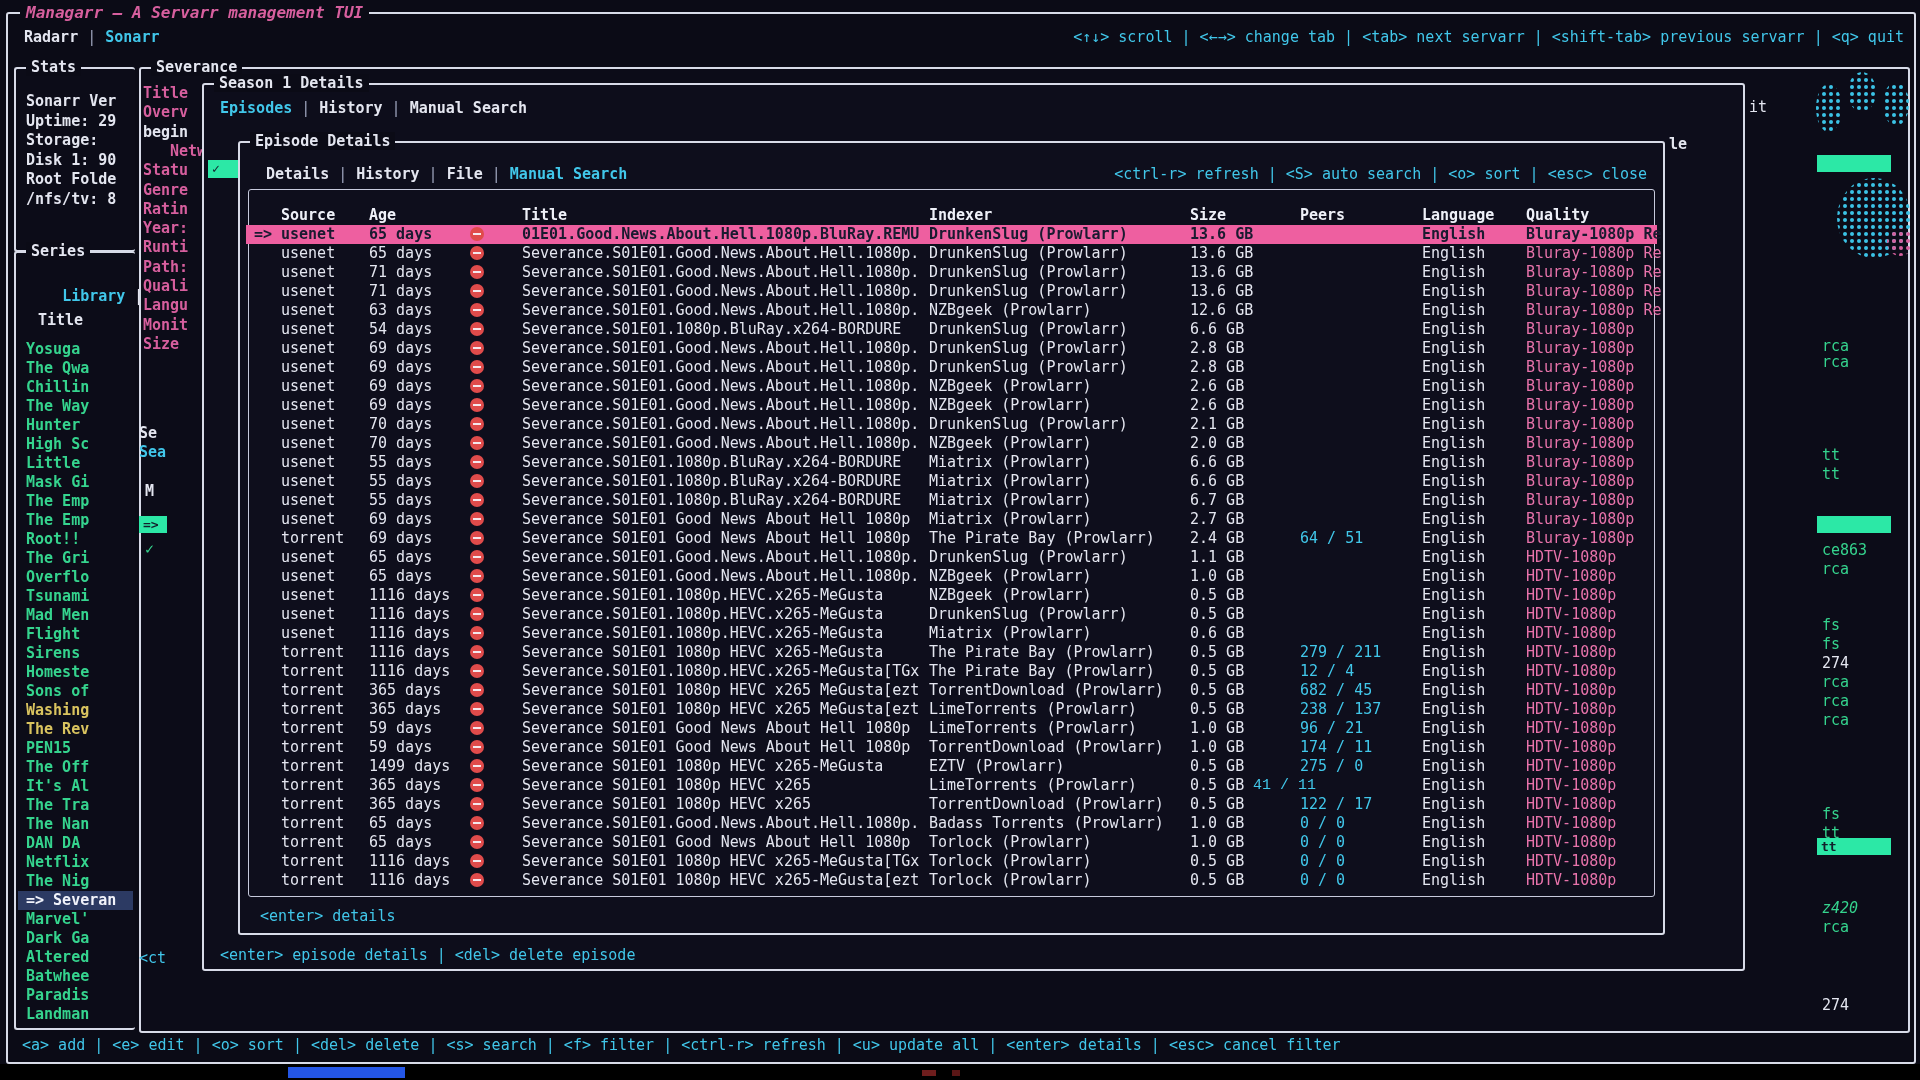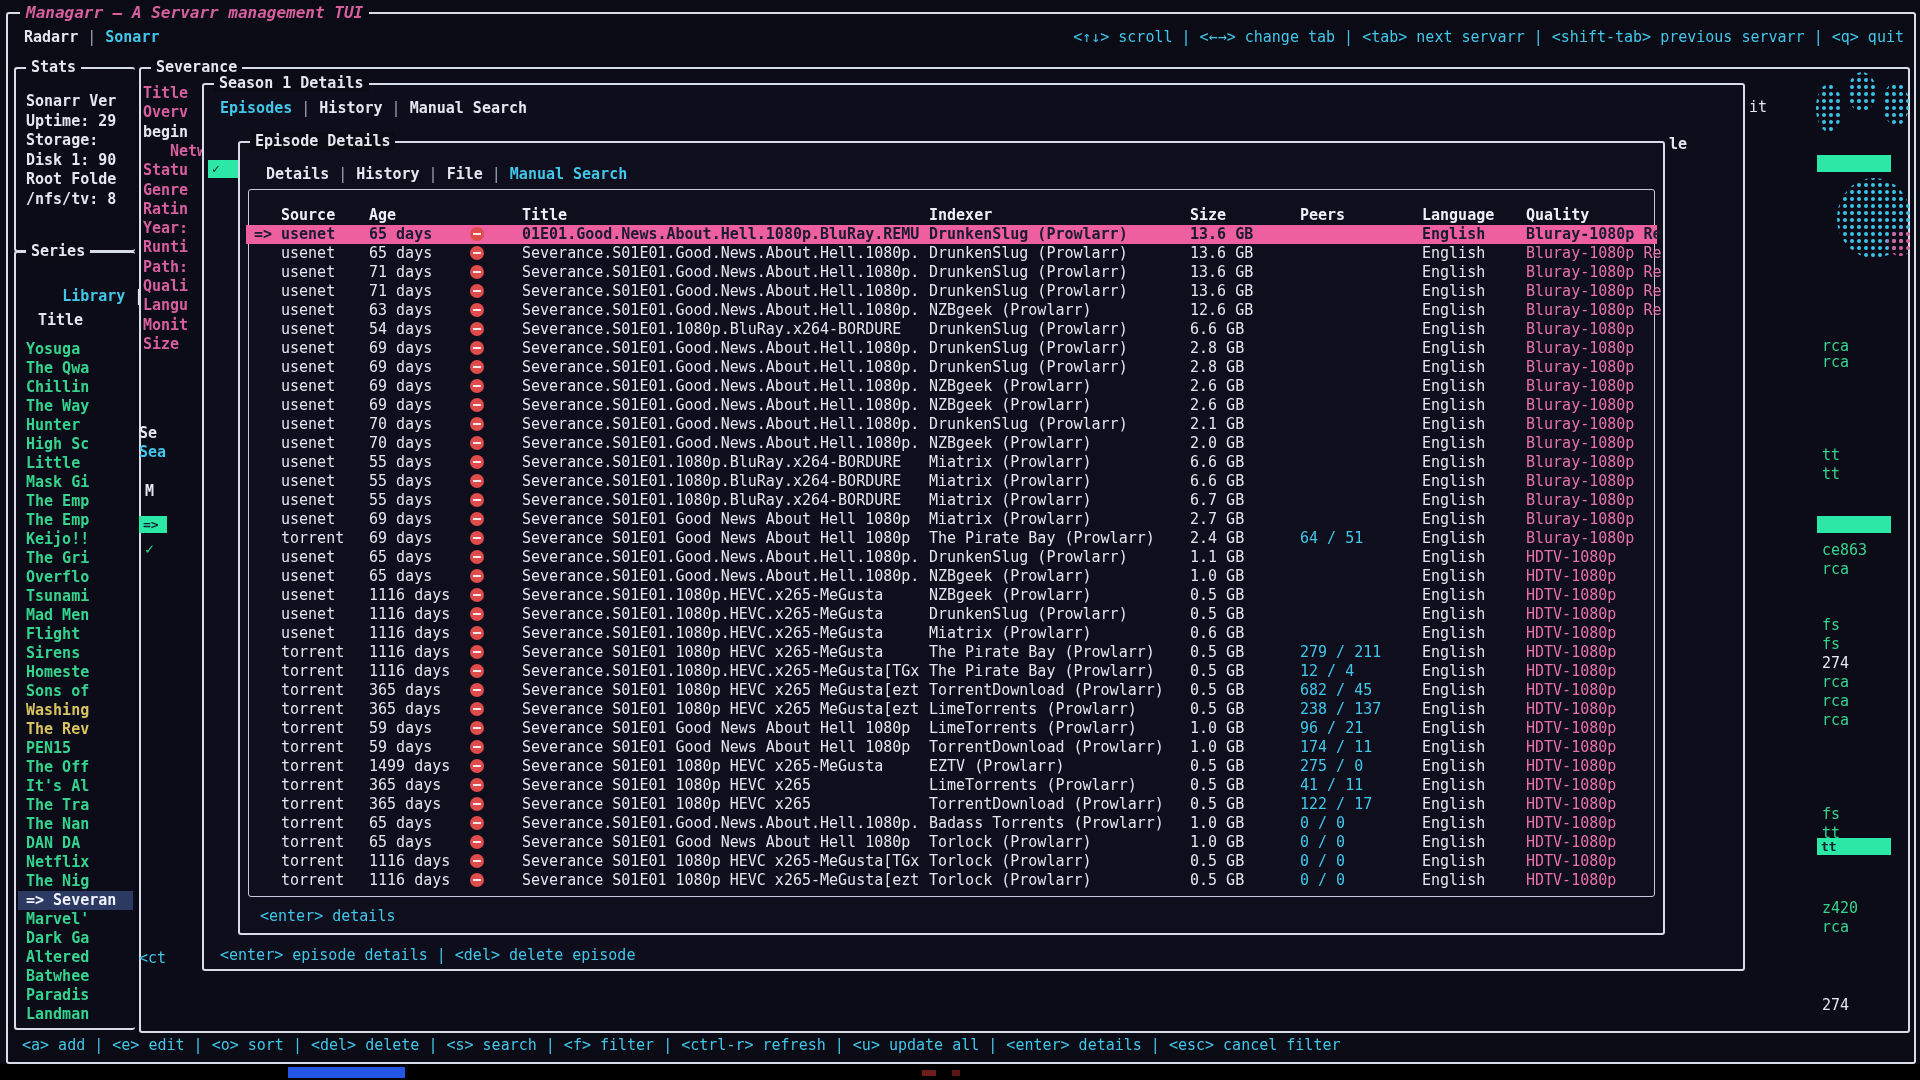--- a/index.html
+++ b/index.html
@@ -62,21 +62,21 @@
       <div class="lib-item c-green" style="top: 87px;">Yosuga</div>
       <div class="lib-item c-green" style="top: 106px;">The Qwa</div>
       <div class="lib-item c-green" style="top: 125px;">Chillin</div>
       <div class="lib-item c-green" style="top: 144px;">The Way</div>
       <div class="lib-item c-green" style="top: 163px;">Hunter</div>
       <div class="lib-item c-green" style="top: 182px;">High Sc</div>
       <div class="lib-item c-green" style="top: 201px;">Little</div>
       <div class="lib-item c-green" style="top: 220px;">Mask Gi</div>
       <div class="lib-item c-green" style="top: 239px;">The Emp</div>
       <div class="lib-item c-green" style="top: 258px;">The Emp</div>
-      <div class="lib-item c-green" style="top: 277px;">Keijo!!</div>
+      <div class="lib-item c-green" style="top: 277px;">Root!!</div>
       <div class="lib-item c-green" style="top: 296px;">The Gri</div>
       <div class="lib-item c-green" style="top: 315px;">Overflo</div>
       <div class="lib-item c-green" style="top: 334px;">Tsunami</div>
       <div class="lib-item c-green" style="top: 353px;">Mad Men</div>
       <div class="lib-item c-green" style="top: 372px;">Flight</div>
       <div class="lib-item c-green" style="top: 391px;">Sirens</div>
       <div class="lib-item c-green" style="top: 410px;">Homeste</div>
       <div class="lib-item c-green" style="top: 429px;">Sons of</div>
       <div class="lib-item c-yellow" style="top: 448px;">Washing</div>
       <div class="lib-item c-yellow" style="top: 467px;">The Rev</div>
@@ -148,20 +148,21 @@
       <span class="check" style="left: 214px; top: 210px;">✓</span>
       <span class="check" style="left: 214px; top: 229px;">✓</span>
       <span class="check" style="left: 214px; top: 248px;">✓</span>
     </div>
   <span class="abs kb" style="left:16px;bottom:5px;">&lt;enter&gt; episode details | &lt;del&gt; delete episode</span>
 </div>
 
 <div class="panel" style="left:238px;top:141px;width:1423px;height:790px;background:#0e0e1c;">
   <span class="wtitle">Episode Details</span>
   <div class="abs" style="left:26px;top:22px;white-space:pre;"><span class="tab inactive">Details</span><span class="tabsep"> | </span><span class="tab inactive">History</span><span class="tabsep"> | </span><span class="tab inactive">File</span><span class="tabsep"> | </span><span class="tab active">Manual Search</span></div>
+  <span class="abs kb" style="right:16px;top:22px;">&lt;ctrl-r&gt; refresh | &lt;S&gt; auto search | &lt;o&gt; sort | &lt;esc&gt; close</span>
   <div class="abs" style="left:8px;top:46px;right:8px;height:706px;border:1px solid #c7cadc;border-radius:3px;"></div>
   <div class="abs" style="left:0;top:63px;right:0;height:19px;">
       <span class="hdr-cell" style="left: 41px;">Source</span>
       <span class="hdr-cell" style="left: 129px;">Age</span>
       <span class="hdr-cell" style="left: 282px;">Title</span>
       <span class="hdr-cell" style="left: 689px;">Indexer</span>
       <span class="hdr-cell" style="left: 950px;">Size</span>
       <span class="hdr-cell" style="left: 1060px;">Peers</span>
       <span class="hdr-cell" style="left: 1182px;">Language</span>
       <span class="hdr-cell" style="left: 1286px;">Quality</span>
@@ -466,21 +467,21 @@
         <span class="c-white" style="left: 1176px;">English</span>
         <span class="c-pink" style="left: 1280px;">HDTV-1080p</span>
       </div>
       <div class="res-row" style="top: 633px;">
         <span class="noentry" style="left: 224px;"></span>
         <span class="c-white" style="left: 35px;">torrent</span>
         <span class="c-white" style="left: 123px;">365 days</span>
         <span class="c-white" style="left: 276px;">Severance S01E01 1080p HEVC x265</span>
         <span class="c-white" style="left: 683px;">LimeTorrents (Prowlarr)</span>
         <span class="c-white" style="left: 944px;">0.5 GB</span>
-        <span class="c-cyan" style="left: 1054px;">41 / 11</span>
+        <span class="c-cyan" style="left: 1007px; font-family: Liberation Mono, monospace;">41 / 11</span>
         <span class="c-white" style="left: 1176px;">English</span>
         <span class="c-pink" style="left: 1280px;">HDTV-1080p</span>
       </div>
       <div class="res-row" style="top: 652px;">
         <span class="noentry" style="left: 224px;"></span>
         <span class="c-white" style="left: 35px;">torrent</span>
         <span class="c-white" style="left: 123px;">365 days</span>
         <span class="c-white" style="left: 276px;">Severance S01E01 1080p HEVC x265</span>
         <span class="c-white" style="left: 683px;">TorrentDownload (Prowlarr)</span>
         <span class="c-white" style="left: 944px;">0.5 GB</span>
@@ -550,21 +551,21 @@
     <span class="frag c-green" style="left: 1822px; top: 542px;">ce863</span>
     <span class="frag c-green" style="left: 1822px; top: 561px;">rca</span>
     <span class="frag c-green" style="left: 1822px; top: 617px;">fs</span>
     <span class="frag c-green" style="left: 1822px; top: 636px;">fs</span>
     <span class="frag c-white" style="left: 1822px; top: 655px;">274</span>
     <span class="frag c-green" style="left: 1822px; top: 674px;">rca</span>
     <span class="frag c-green" style="left: 1822px; top: 693px;">rca</span>
     <span class="frag c-green" style="left: 1822px; top: 712px;">rca</span>
     <span class="frag c-green" style="left: 1822px; top: 806px;">fs</span>
     <span class="frag c-green" style="left: 1822px; top: 825px;">tt</span>
-    <span class="frag c-green" style="left: 1822px; top: 900px;">z420</span>
+    <span class="frag c-green" style="left: 1822px; top: 900px; font-style: italic;">z420</span>
     <span class="frag c-green" style="left: 1822px; top: 919px;">rca</span>
     <span class="frag c-cyan" style="left: 139px; top: 950px;">&lt;ct</span>
     <span class="frag c-white" style="left: 1822px; top: 997px;">274</span>
     <div class="hl" style="left: 1817px; top: 155px; width: 70px; height: 17px;"></div>
     <div class="hl" style="left: 1817px; top: 516px; width: 70px; height: 17px;"></div>
     <div class="hl" style="left: 139px; top: 516px; width: 24px; height: 17px;">=&gt;</div>
     <div class="hl" style="left: 1817px; top: 838px; width: 70px; height: 17px;">tt</div>
   </div>
 
 <span class="abs kb" style="left:22px;top:1036px;">&lt;a&gt; add | &lt;e&gt; edit | &lt;o&gt; sort | &lt;del&gt; delete | &lt;s&gt; search | &lt;f&gt; filter | &lt;ctrl-r&gt; refresh | &lt;u&gt; update all | &lt;enter&gt; details | &lt;esc&gt; cancel filter</span>

